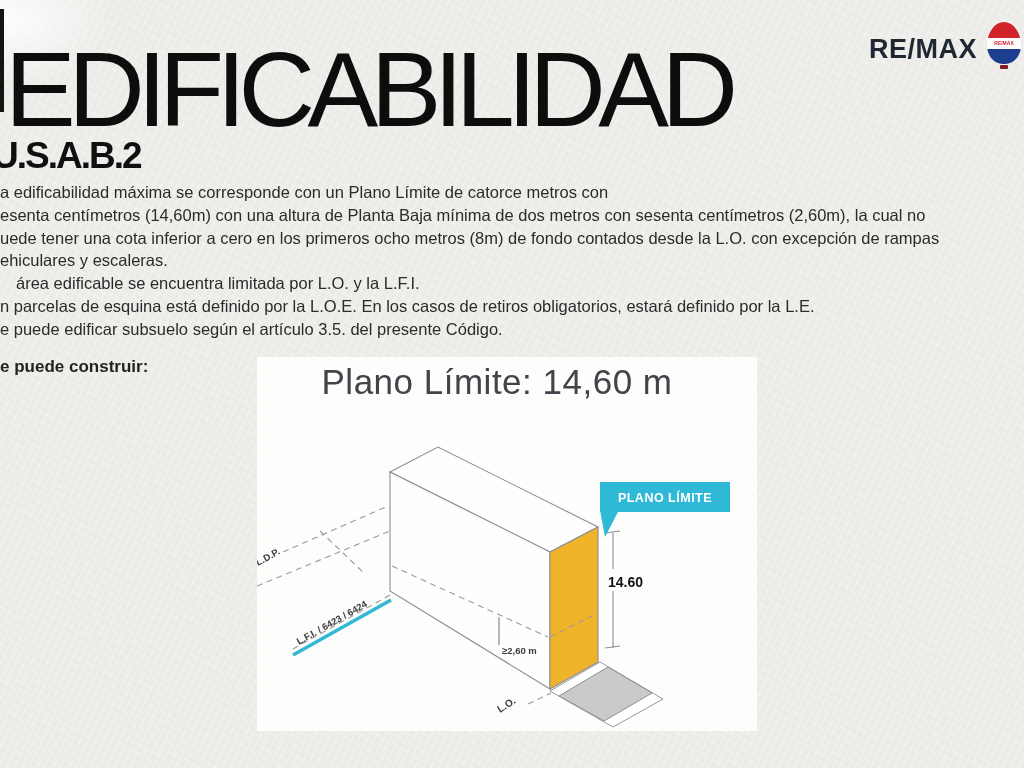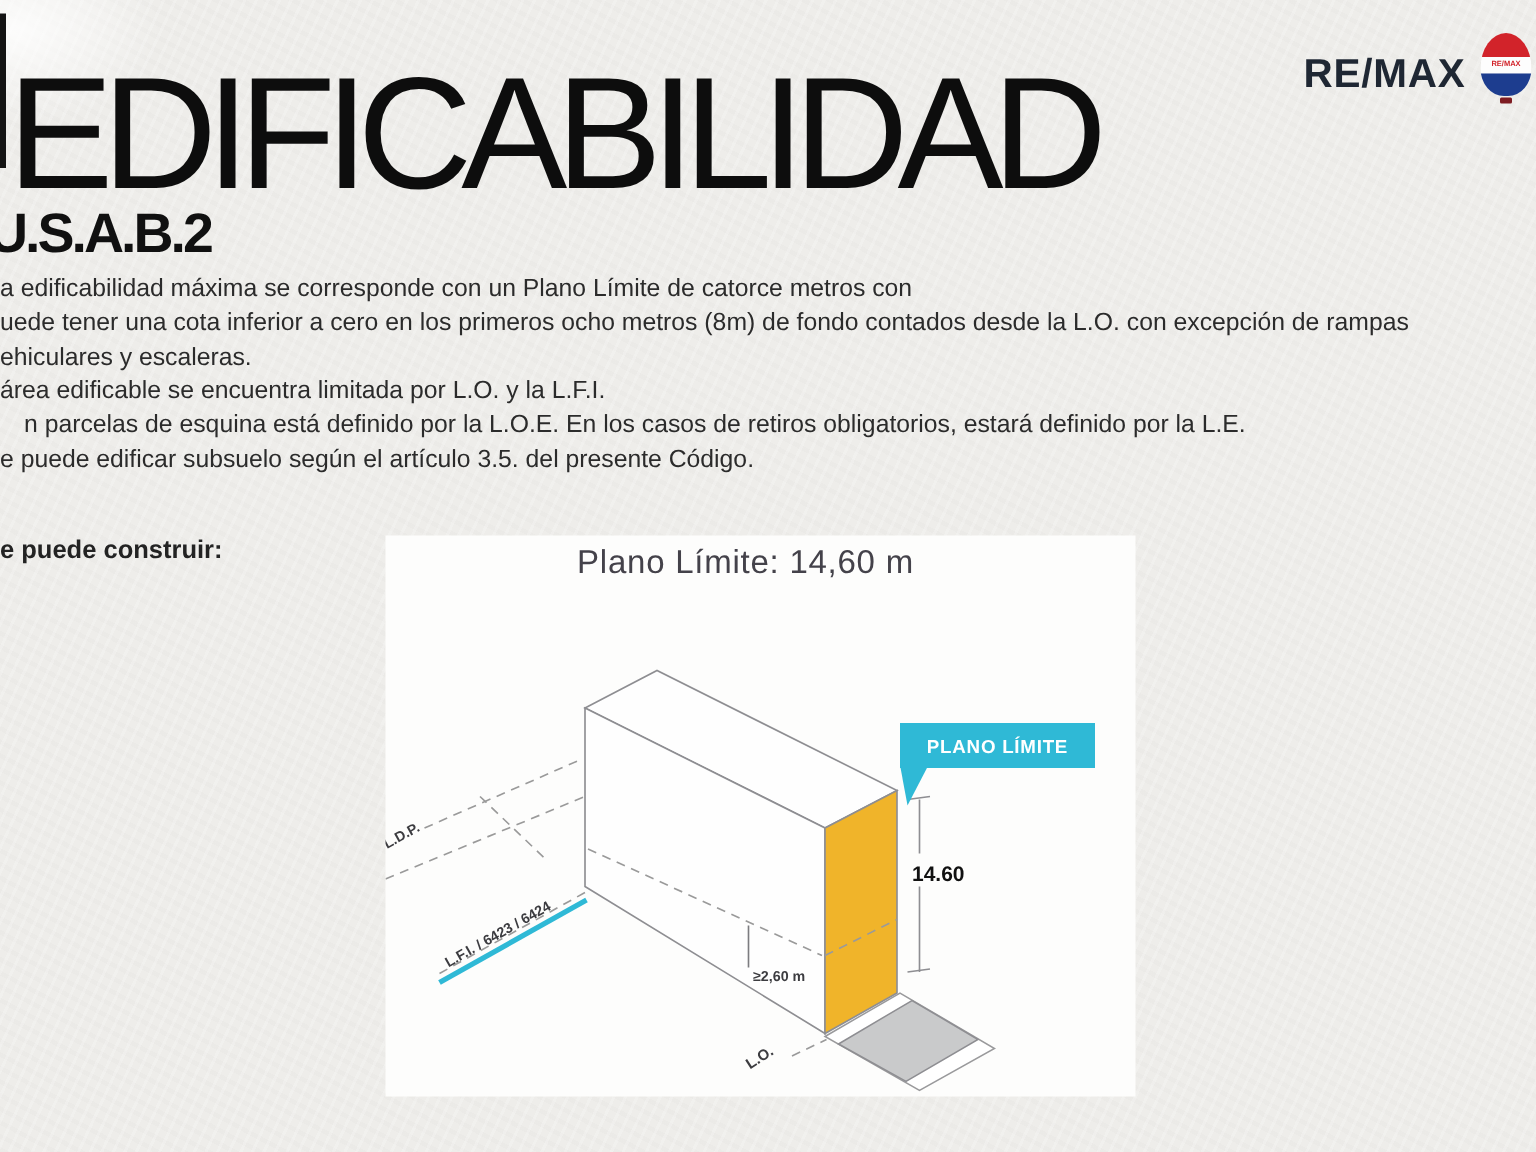--- a/index.html
+++ b/index.html
@@ -34,21 +34,21 @@
     font-weight:700; letter-spacing:-2px; color:#101010; white-space:nowrap;}
   
   .body-lines{position:absolute; left:0; top:181px; width:1024px;}
   .body-lines .line{height:22.8px; line-height:22.8px; font-size:16.5px; color:#2b2b2b; white-space:nowrap;}
   .body-lines .line:nth-child(5){padding-left:16px;}
   .construir{position:absolute; left:0; top:355px;}
   .construir div{height:24.5px; line-height:24.5px; font-size:17px; font-weight:700; color:#232323; white-space:nowrap;text-align:right;}
   
   .panel{position:absolute; left:257px; top:357px; width:500px; height:374px; background:#fdfdfc;}
   .panel-title{position:absolute; top:5px; left:50%; transform:translateX(-50%); margin-left:-10px;
-    font-size:22px; font-weight:400; letter-spacing:.5px; color:#44424a; white-space:nowrap;}
+    font-size:35px; font-weight:400; letter-spacing:.5px; color:#44424a; white-space:nowrap;}
   .panel svg{position:absolute; left:0; top:0;}
   .svg-label{font-family:"Liberation Sans", sans-serif;}
 </style>
 </head>
 <body>
 
 <div class="slide">
 
   <div class="corner-bar"></div>
 
@@ -62,20 +62,21 @@
       </div>
       <div class="basket"></div>
     </div>
   </div>
 
   <h1 class="title">EDIFICABILIDAD</h1>
   <h2 class="subtitle">U.S.A.B.2</h2>
 
   <div class="body-lines">
     <div class="line">a edificabilidad máxima se corresponde con un Plano Límite de catorce metros con</div>
+    <div class="line">esenta centímetros (14,60m) con una altura de Planta Baja mínima de dos metros con sesenta centímetros (2,60m), la cual no</div>
     <div class="line">uede tener una cota inferior a cero en los primeros ocho metros (8m) de fondo contados desde la L.O. con excepción de rampas</div>
     <div class="line">ehiculares y escaleras.</div>
     <div class="line">área edificable se encuentra limitada por L.O. y la L.F.I.</div>
     <div class="line">n parcelas de esquina está definido por la L.O.E. En los casos de retiros obligatorios, estará definido por la L.E.</div>
     <div class="line">e puede edificar subsuelo según el artículo 3.5. del presente Código.</div>
   </div>
 
   <div class="construir">
     <div>e puede construir:</div>
   </div>

